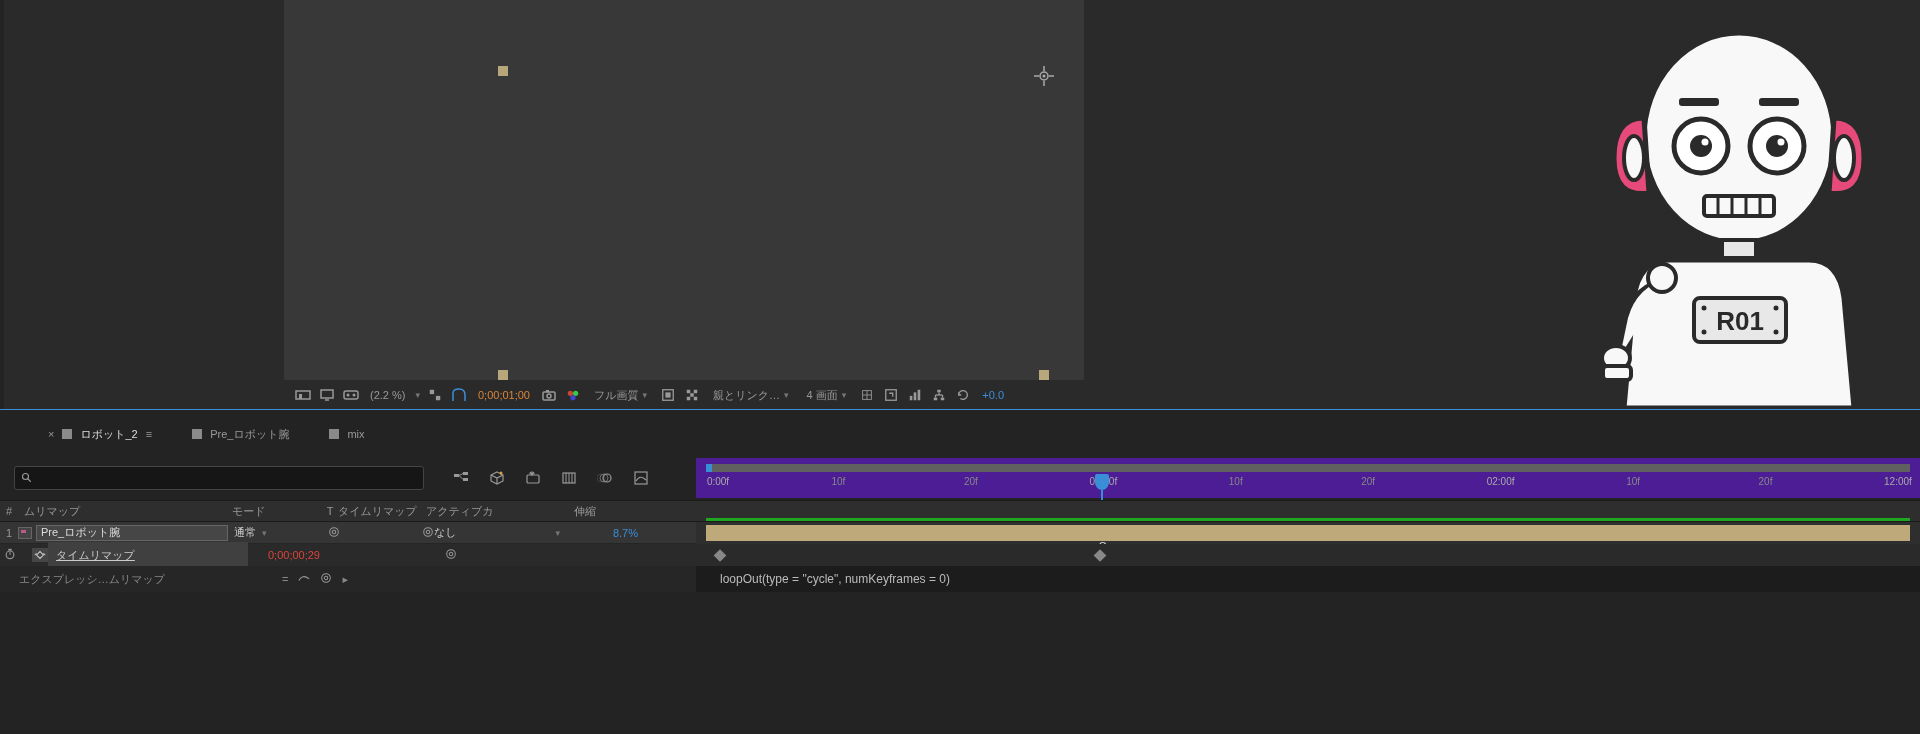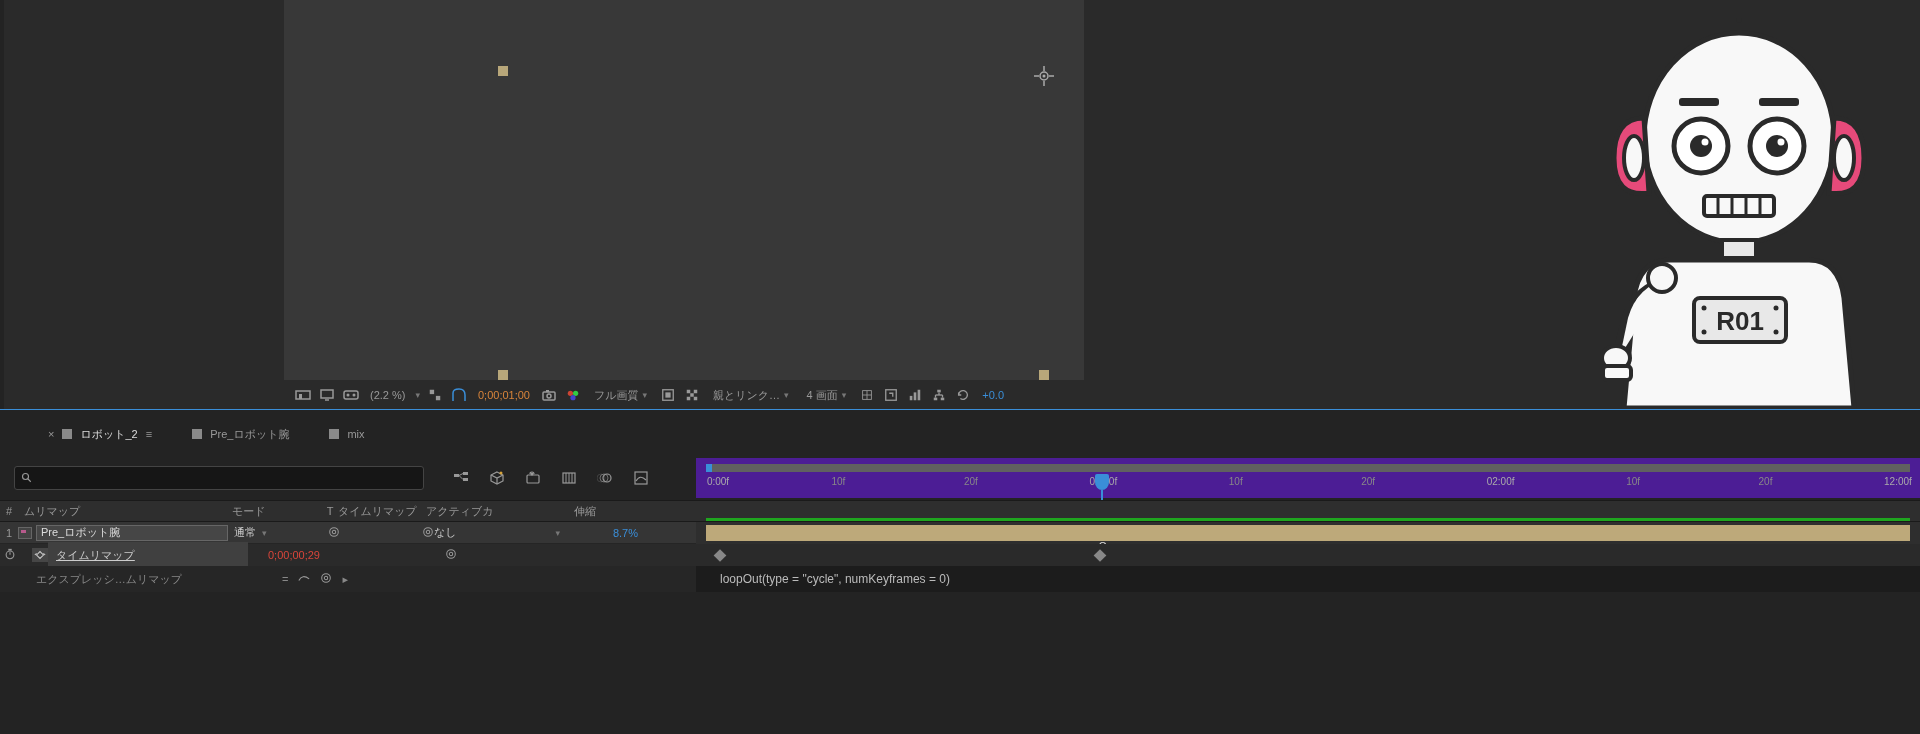--- a/index.html
+++ b/index.html
@@ -87,21 +87,21 @@
 .pr-toggle { width: 16px; height: 14px; background: #464646; display: flex; align-items: center; justify-content: center; color: #ccc; }
 .pr-name { width: 200px; padding-left: 8px; color: #ccc; height: 27px; background: #404040; display: flex; align-items: center; text-decoration: underline; }
 .pr-value { color: #d8453a; padding-left: 20px; }
 .pr-expr-link { position: absolute; left: 445px; color: #999; }
 
 .prop-track { position: absolute; top: 544px; left: 696px; right: 0; height: 22px; background: #2a2a2a; }
 .keyframe { position: absolute; top: 7px; width: 9px; height: 9px; background: #888; transform: translateX(-50%) rotate(45deg); }
 
 
 .expr-row { position: absolute; top: 566px; left: 0; width: 696px; height: 26px; background: #262626; display: flex; align-items: center; font-size: 11px; color: #888; }
-.expr-label { padding-left: 36px; width: 232px; }
+.expr-label { padding-left: 19px; width: 232px; }
 .expr-icons { display: flex; align-items: center; gap: 10px; padding-left: 50px; }
 .expr-track { position: absolute; top: 566px; left: 696px; right: 0; height: 26px; background: #1c1c1c; display: flex; align-items: center; padding-left: 24px; color: #bbb; font-family: monospace; font-size: 12px; }
 
 .chev { font-size: 9px; color: #777; }
 </style>
 </head>
 <body>
 
 <div class="viewer">
   <div class="comp-bg"></div>

